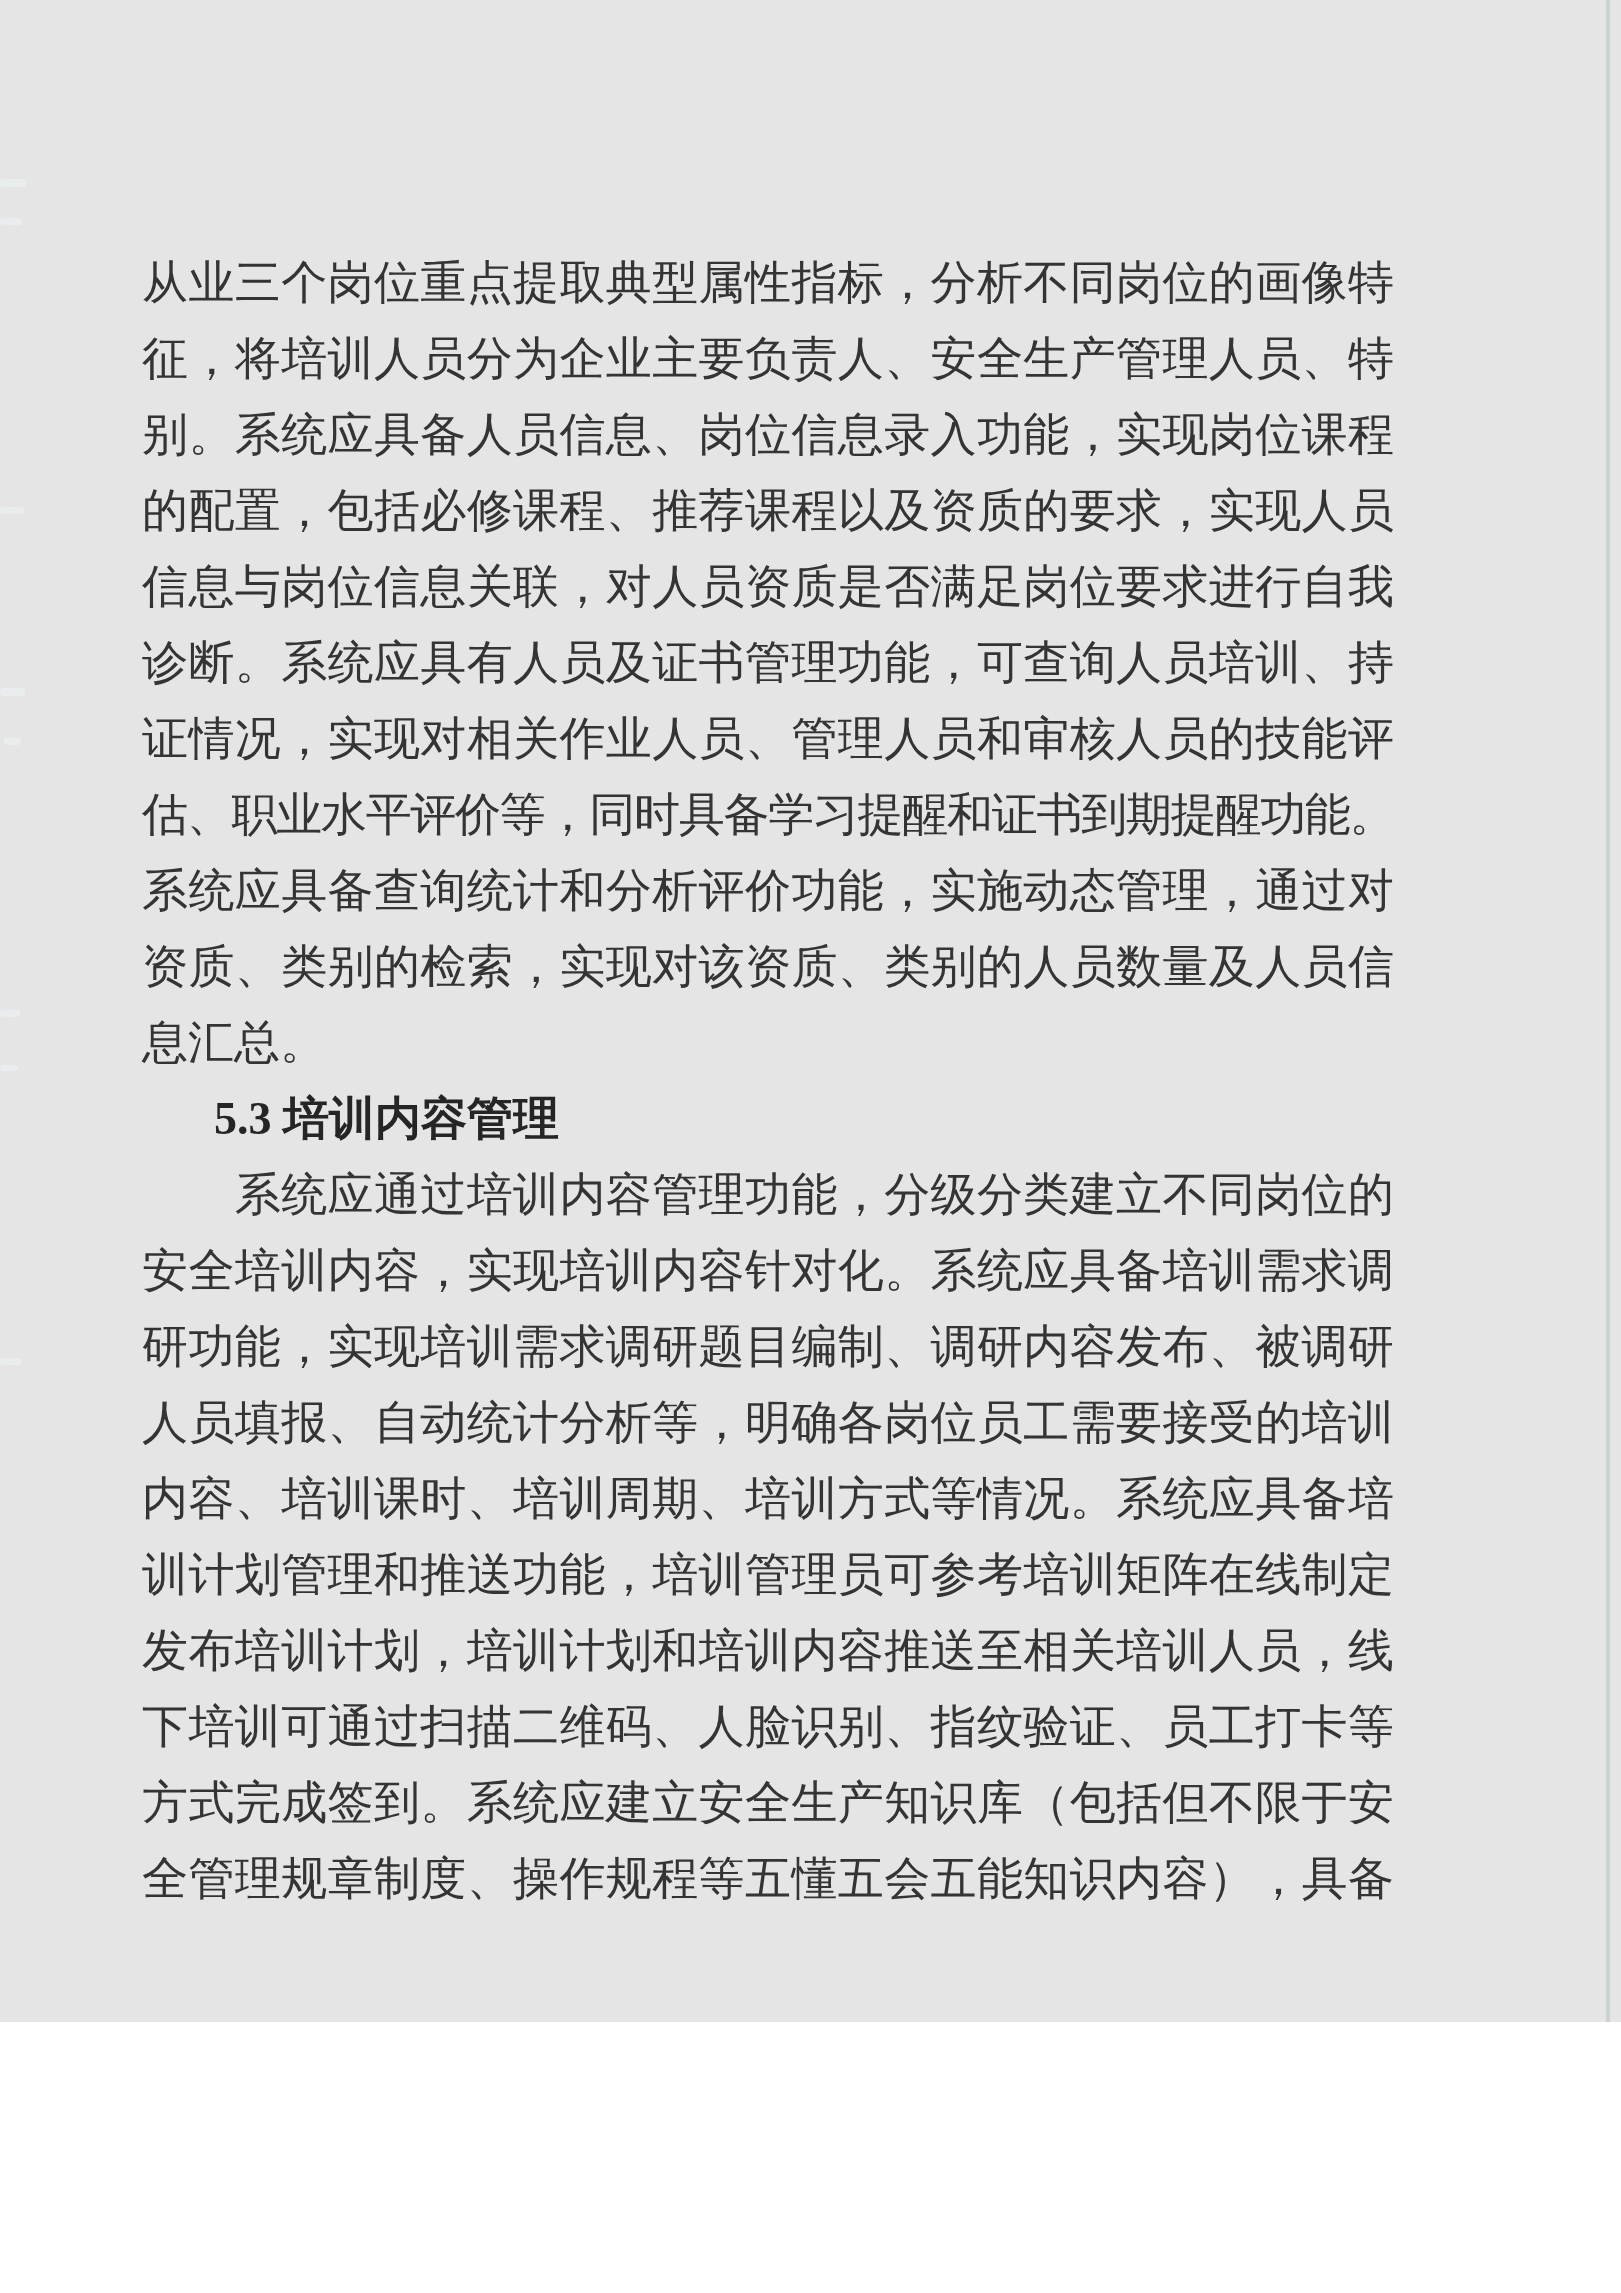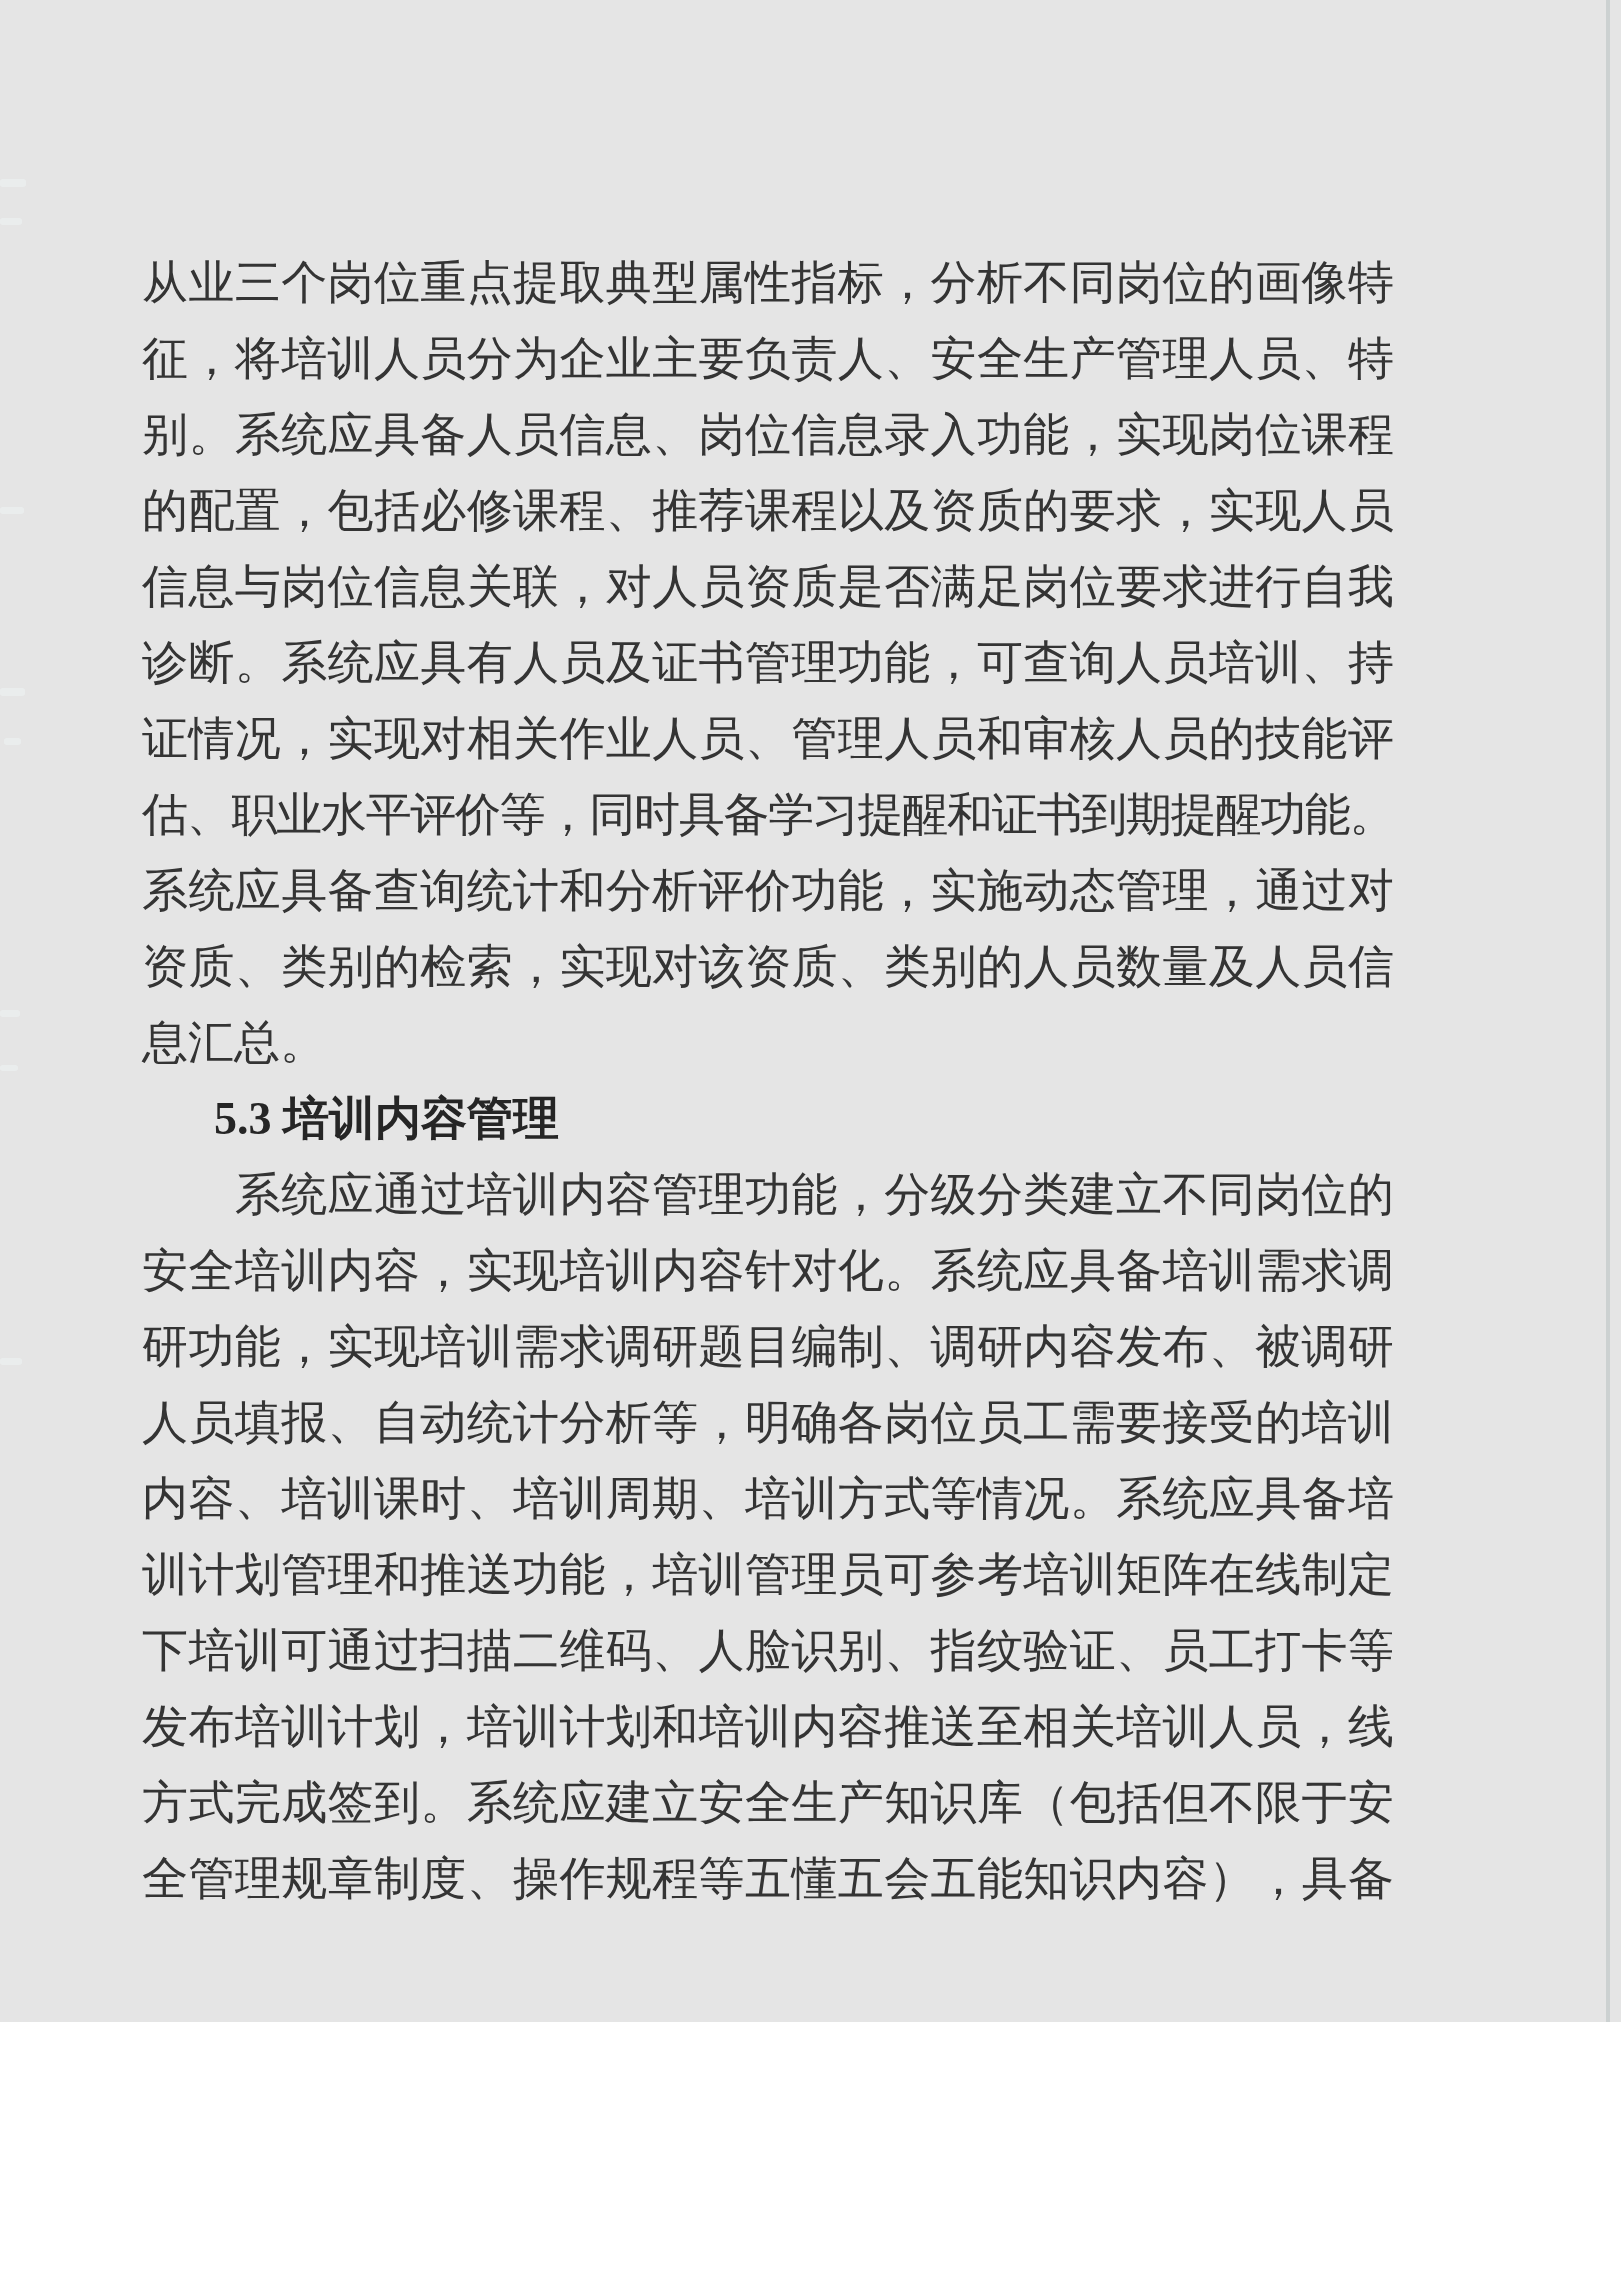--- a/index.html
+++ b/index.html
@@ -105,22 +105,22 @@
 
     <div class="line short heading">5.3 培训内容管理</div>
 
     <div>
         <div class="line">　　系统应通过培训内容管理功能，分级分类建立不同岗位的</div>
         <div class="line">安全培训内容，实现培训内容针对化。系统应具备培训需求调</div>
         <div class="line">研功能，实现培训需求调研题目编制、调研内容发布、被调研</div>
         <div class="line">人员填报、自动统计分析等，明确各岗位员工需要接受的培训</div>
         <div class="line">内容、培训课时、培训周期、培训方式等情况。系统应具备培</div>
         <div class="line">训计划管理和推送功能，培训管理员可参考培训矩阵在线制定</div>
+        <div class="line">发布培训计划，培训计划和培训内容推送至相关培训人员，线</div>
         <div class="line">下培训可通过扫描二维码、人脸识别、指纹验证、员工打卡等</div>
-        <div class="line">发布培训计划，培训计划和培训内容推送至相关培训人员，线</div>
         <div class="line">方式完成签到。系统应建立安全生产知识库（包括但不限于安</div>
         <div class="line">全管理规章制度、操作规程等五懂五会五能知识内容），具备</div>
       </div>
   </div>
 
   <div class="pagenum">- 33 -</div>
 
   <div class="edge-line"></div>
 
 </div>

